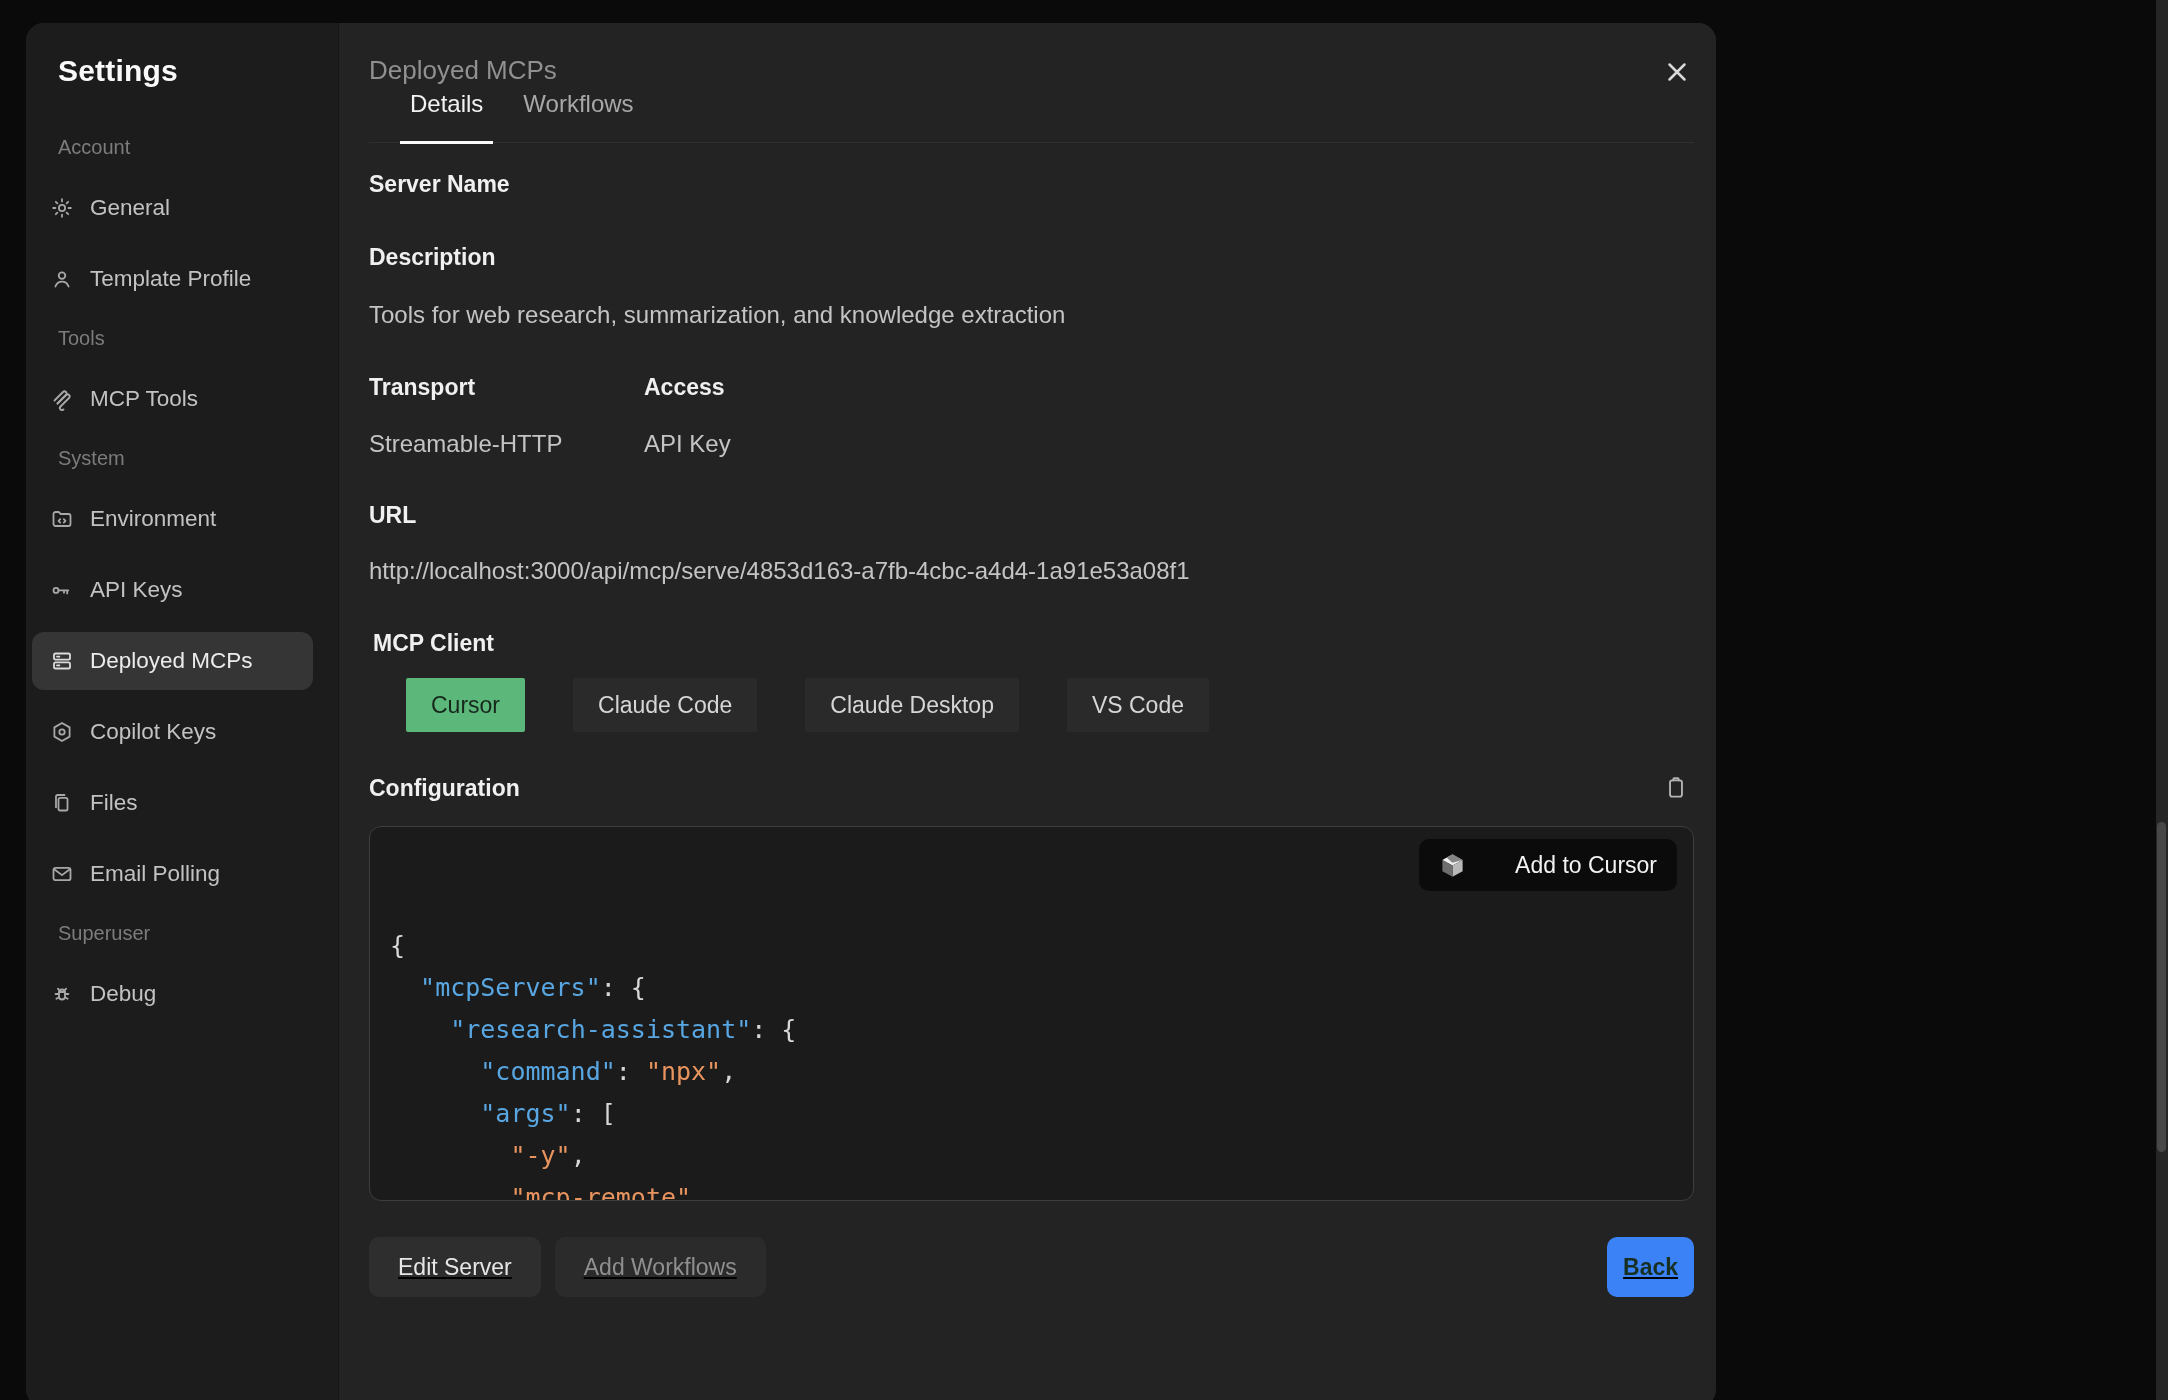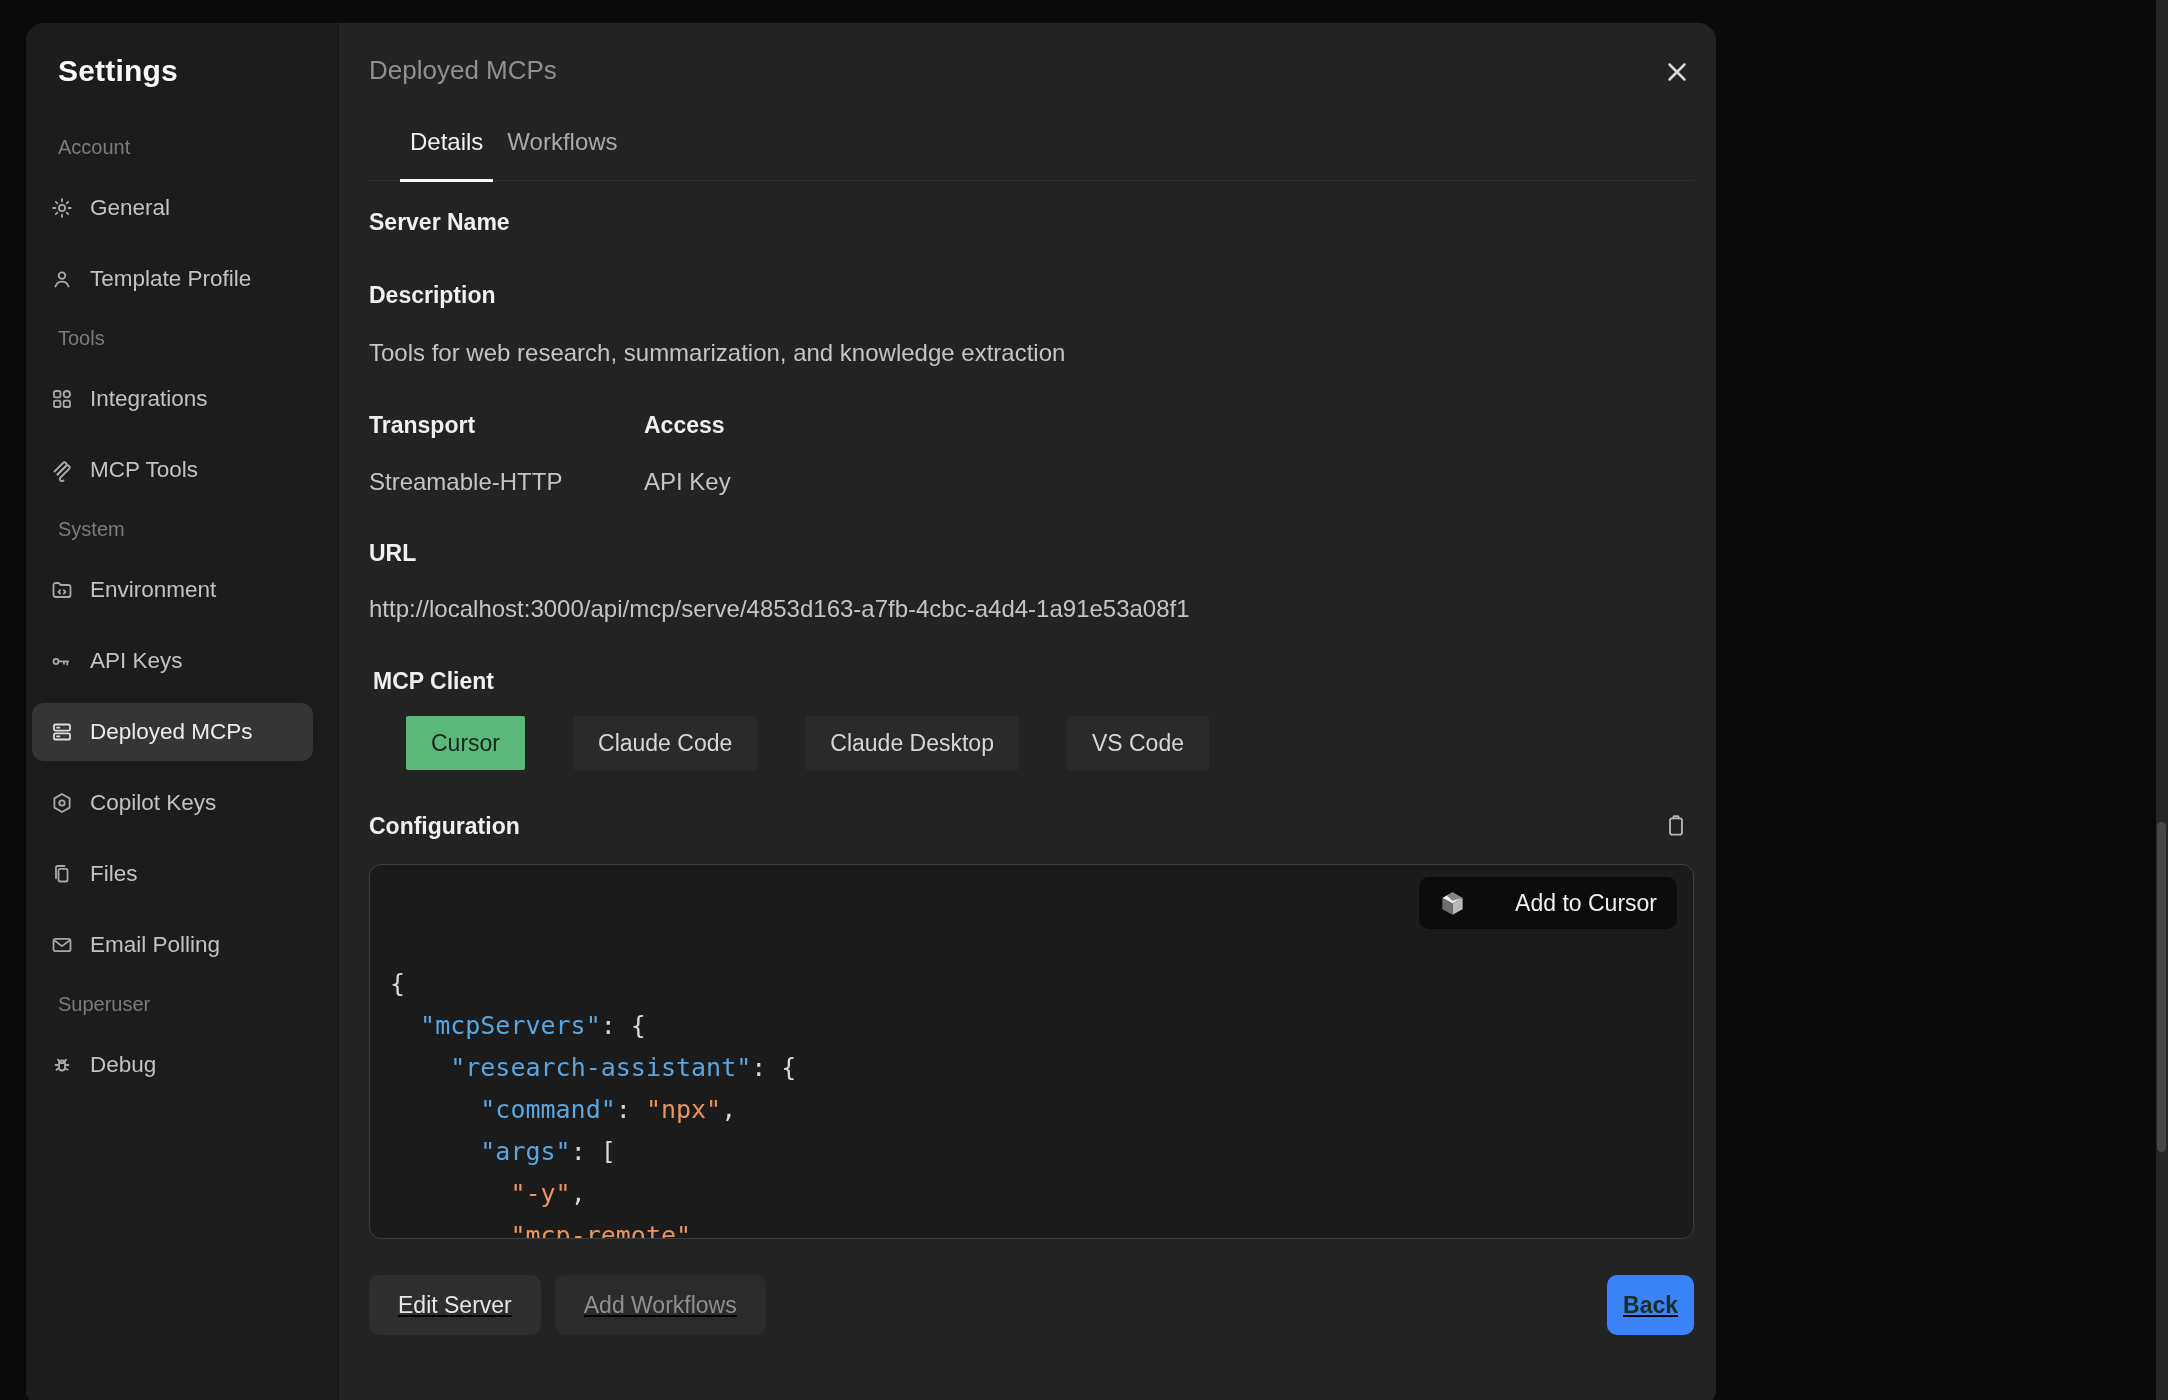--- a/index.html
+++ b/index.html
@@ -27,21 +27,21 @@
   .nav-item .ic{width:24px;height:24px;flex-shrink:0;display:flex;align-items:center;justify-content:center;color:#a8a8a8;}
   .nav-item.selected{background:#353535;color:#ececec;}
   .nav-item.selected .ic{color:#dcdcdc;}
   .ic svg{display:block;}
   
   .main{flex:1;background:#232323;border-left:1px solid #161616;box-sizing:border-box;
         padding:0 22px 0 30px;position:relative;}
   .title-row{padding-top:30px;display:flex;justify-content:space-between;align-items:flex-start;}
   .panel-title{font-size:26px;line-height:34px;color:#909090;font-weight:500;}
   .close-btn{width:34px;height:34px;margin-top:2px;display:flex;align-items:center;justify-content:center;color:#d9d9d9;cursor:pointer;}
-  .tabs-row{margin-top:38px;display:flex;gap:4px;border-bottom:1px solid #2f2f2f;}
+  .tabs-row{display:flex;gap:20px;border-bottom:1px solid #2f2f2f;}
   .tab{padding:0 10px 22px;font-size:24px;line-height:30px;color:#a8a8a8;cursor:pointer;}
   .tab:first-child{margin-left:31px;}
   .tab.active{color:#f2f2f2;border-bottom:3px solid #fafafa;margin-bottom:-2px;}
   .field-label{font-size:23px;line-height:28px;font-weight:600;color:#f0f0f0;}
   .field-value{font-size:24px;line-height:28px;font-weight:400;color:#c4c4c4;}
   .mt-server-label{margin-top:27px;}
   .mt-server-value{margin-top:26px;}
   .mt-desc-label{margin-top:45px;}
   .mt-desc-value{margin-top:30px;}
   .ta-row{margin-top:44px;display:flex;}
@@ -105,31 +105,20 @@
               <circle cx="12" cy="8.6" r="3.3"></circle>
               <path d="M5.4 19.5c1.3-3.3 4-4.8 6.6-4.8s5.3 1.5 6.6 4.8"></path>
             </svg>
           </span>
           <span>Template Profile</span>
         </div>
         <div class="section-label">Tools</div>
         <div class="nav-item">
           <span class="ic">
             <svg width="24" height="24" viewBox="0 0 24 24" fill="none" stroke="currentColor" stroke-width="1.8" stroke-linecap="round" stroke-linejoin="round">
-              <rect x="4" y="4" width="6.4" height="6.4" rx="1.6"></rect>
-              <rect x="13.6" y="4" width="6.4" height="6.4" rx="3.2"></rect>
-              <rect x="4" y="13.6" width="6.4" height="6.4" rx="1.6"></rect>
-              <rect x="13.6" y="13.6" width="6.4" height="6.4" rx="1.6"></rect>
-            </svg>
-          </span>
-          <span>Integrations</span>
-        </div>
-        <div class="nav-item">
-          <span class="ic">
-            <svg width="24" height="24" viewBox="0 0 24 24" fill="none" stroke="currentColor" stroke-width="1.8" stroke-linecap="round" stroke-linejoin="round">
               <path d="M4.5 13.5L13 5a2.1 2.1 0 0 1 3 3l-8.5 8.5"></path>
               <path d="M7.5 16.5L16 8a2.1 2.1 0 0 1 3 3l-8.5 8.5a2.1 2.1 0 0 0 3 3"></path>
             </svg>
           </span>
           <span>MCP Tools</span>
         </div>
         <div class="section-label">System</div>
         <div class="nav-item">
           <span class="ic">
             <svg width="24" height="24" viewBox="0 0 24 24" fill="none" stroke="currentColor" stroke-width="1.8" stroke-linecap="round" stroke-linejoin="round">

